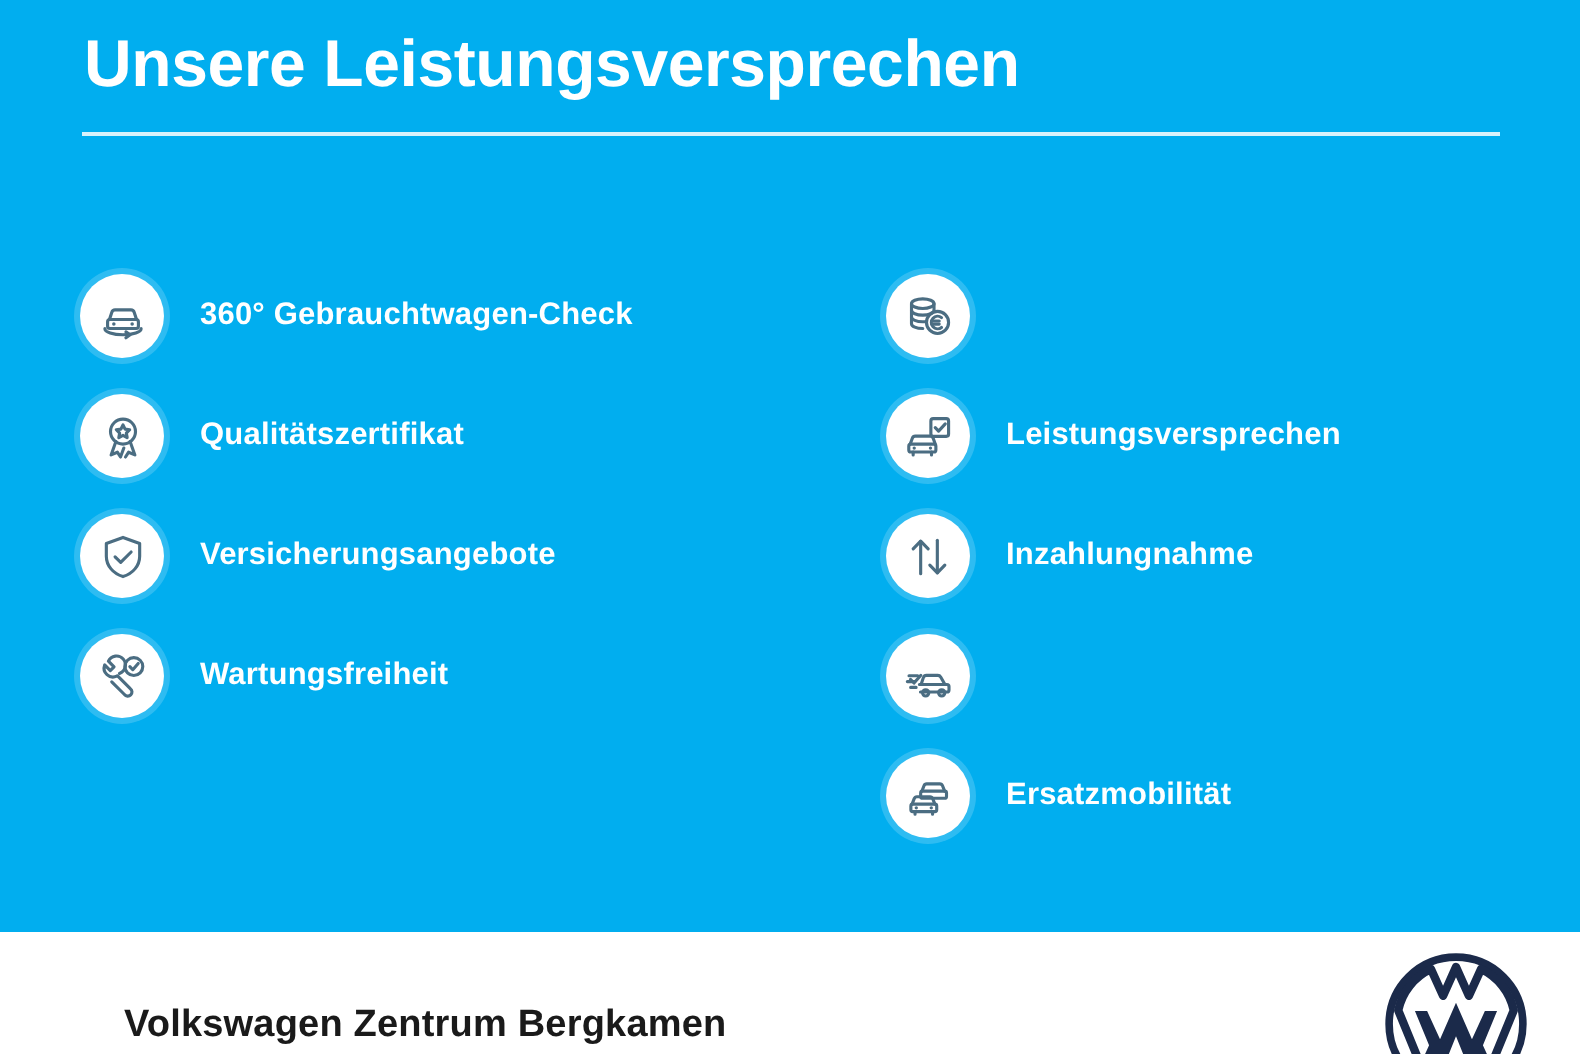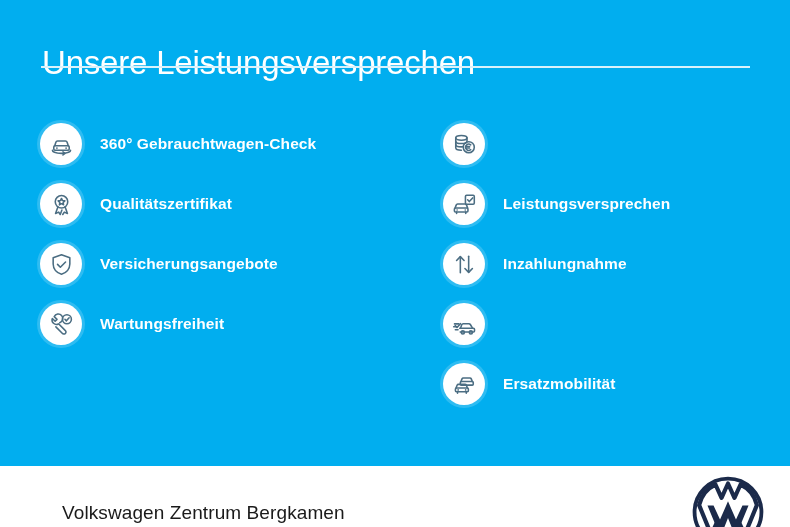--- a/index.html
+++ b/index.html
@@ -31,26 +31,25 @@
     height: 466px;
     background: #01aeef;
     box-sizing: border-box;
   }
 
   .hero-title {
     position: absolute;
     left: 42px;
     top: 11px;
     font-size: 33px;
-    font-weight: normal;
+    font-weight: bold;
     color: #ffffff;
     letter-spacing: -0.2px;
     white-space: nowrap;
     line-height: 42px;
-    margin-top: 31px;
   }
 
   .hero-rule {
     position: absolute;
     left: 41px;
     top: 66px;
     width: 709px;
     height: 2px;
     background: #d9f2fb;
   }
@@ -58,21 +57,21 @@
   
   .cols {
     position: absolute;
     left: 0;
     top: 114px;
     width: 790px;
   }
 
   .col {
     position: absolute;
-    top: 0;
+    top: 14px;
   }
   .col-left  { left: 40px;  width: 390px; }
   .col-right { left: 443px; width: 347px; }
 
   .benefit {
     position: relative;
     height: 60px;
     display: flex;
     align-items: center;
   }
@@ -124,21 +123,21 @@
     width: 790px;
     height: 61px;
     background: #ffffff;
   }
 
   .footer-name {
     position: absolute;
     left: 62px;
     top: 36px;
     font-size: 19px;
-    font-weight: normal;
+    font-weight: bold;
     color: #1a1a1a;
     white-space: nowrap;
     letter-spacing: 0.1px;
   }
 
   .vw-logo {
     position: absolute;
     left: 690px;
     top: 8px;
     width: 76px;

